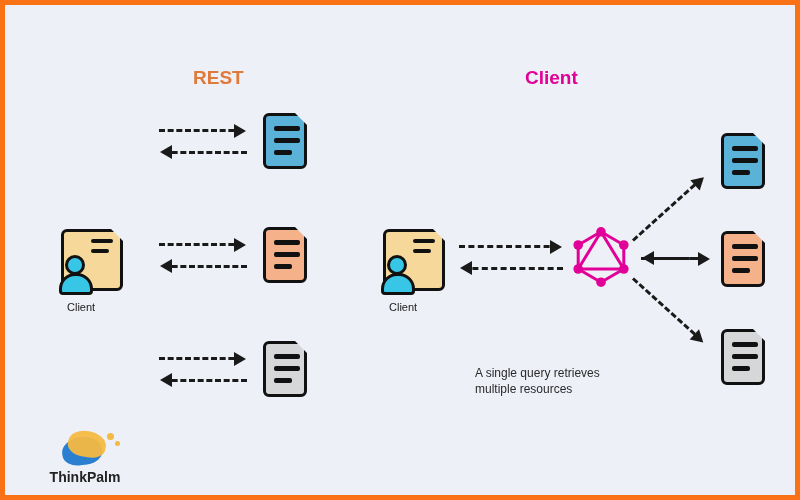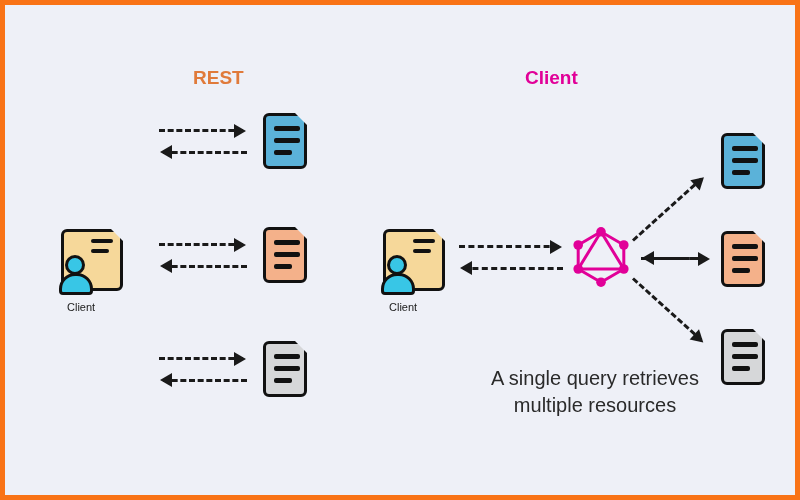--- a/index.html
+++ b/index.html
@@ -18,23 +18,23 @@
   }
   .heading.rest { color: #e07a3a; left: 188px; top: 62px; }
   .heading.gql  { color: #e10098; left: 520px; top: 62px; }
   .label {
     position: absolute;
     font-size: 11px;
     color: #1a1a1a;
   }
   .caption {
     position: absolute;
-    font-size: 20px;
+    font-size: 12px;
     color: #2a2a2a;
-    text-align: center;
+    text-align: left;
     line-height: 1.35;
     width: 240px;
   }
   
   .client {
     position: absolute;
     width: 62px; height: 62px;
   }
   .client .card {
     position: absolute; inset: 0;
@@ -205,14 +205,23 @@
     </div>
 
   <div class="arrow" style="left:628px; top:234px; width:92px; transform:rotate(-42deg);"></div>
   <div class="arrow" style="left:636px; top:252px; width:66px;"></div>
   <div class="arrow" style="left:700px; top:252px; width:60px; transform:rotate(180deg);"></div>
   <div class="arrow" style="left:628px; top:272px; width:92px; transform:rotate(42deg);"></div>
 
   <div class="caption" style="left:470px; top:360px; white-space:pre-line;">A single query retrieves
 multiple resources</div>
 
+  <div class="tp-logo">
+    <div class="blob">
+      <div class="wave1"></div>
+        <div class="wave2"></div>
+      <div class="dot d1"></div>
+        <div class="dot d2"></div>
+    </div>
+    <div class="txt">ThinkPalm</div>
+  </div>
 
 </div>
 
 </body></html>

